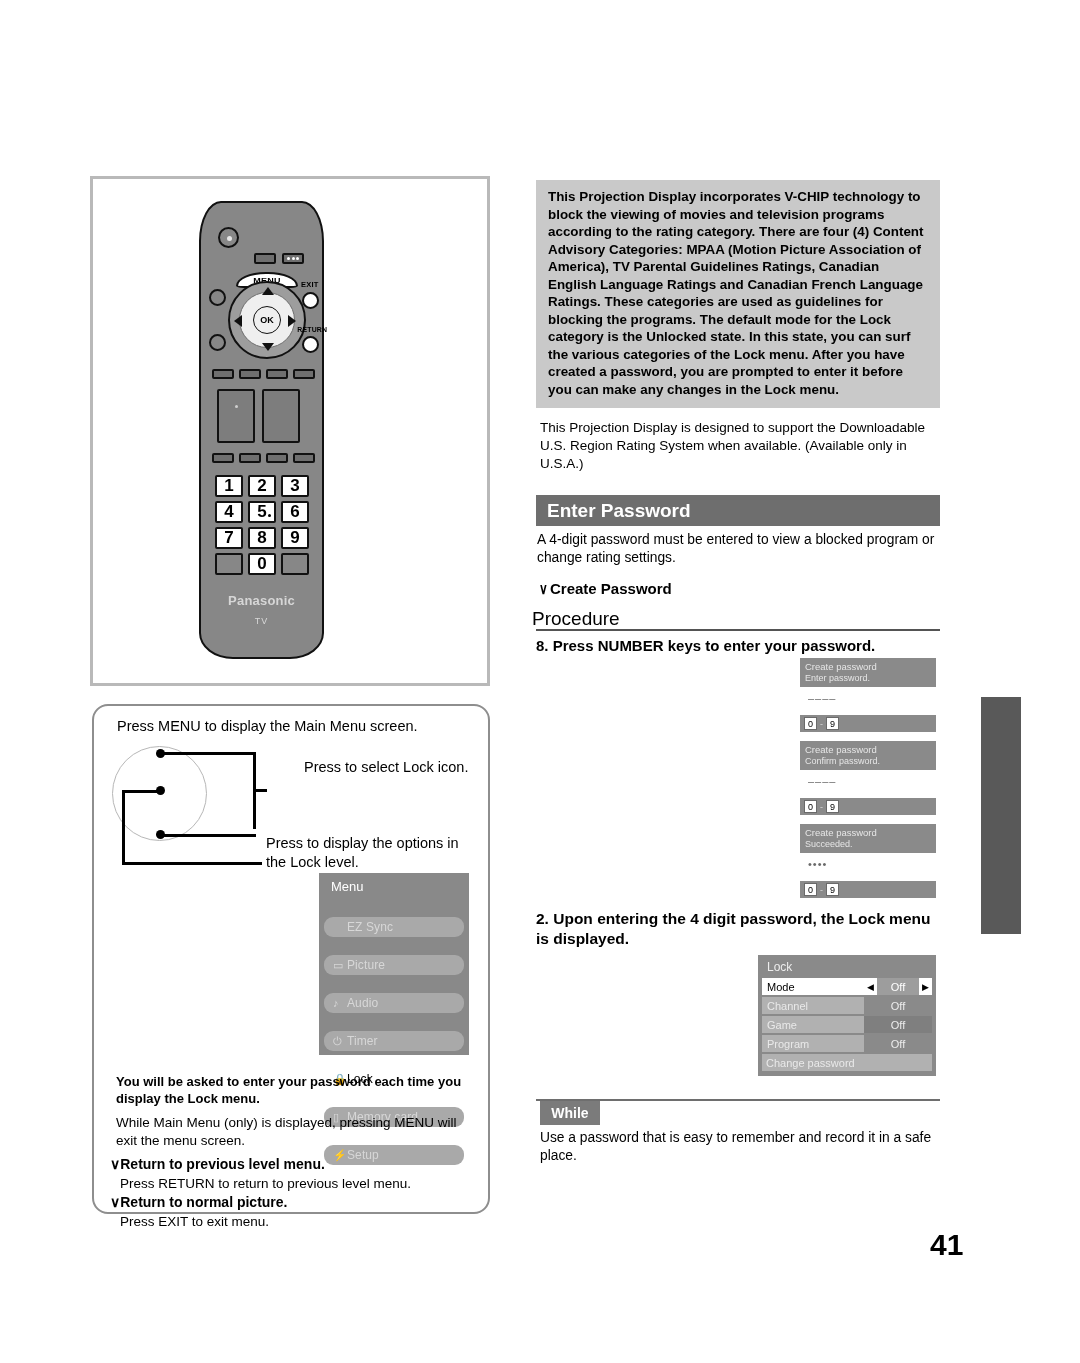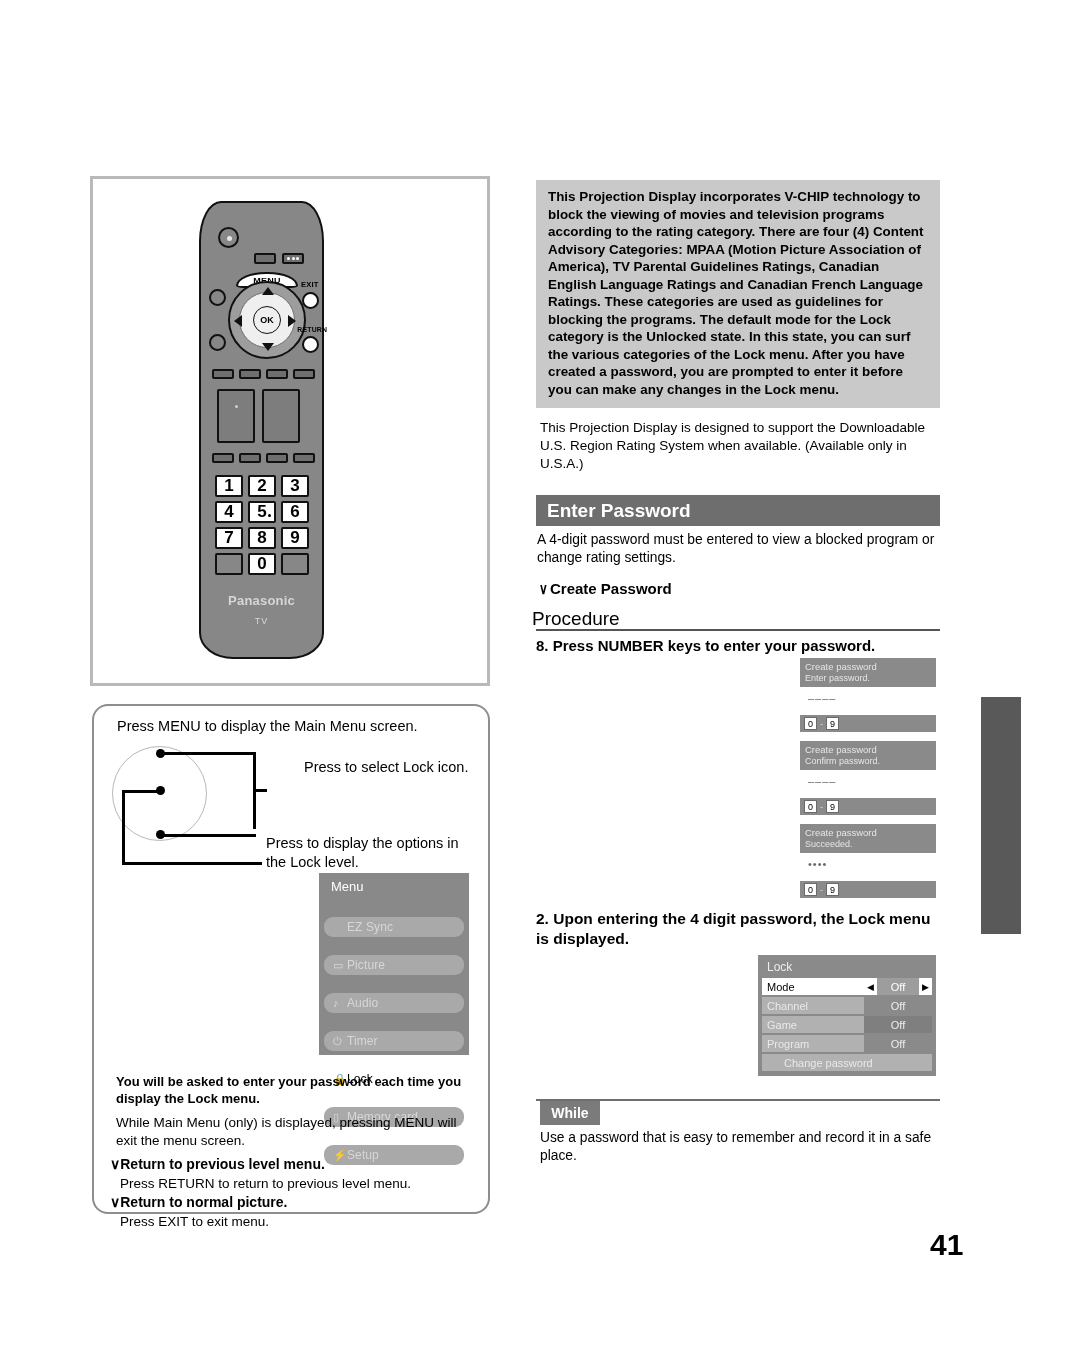--- a/index.html
+++ b/index.html
@@ -205,21 +205,21 @@
   .lk-row { display:flex; height:17px; margin-bottom:2px; font-size:11px; }
   .lk-name { flex:0 0 102px; display:flex; align-items:center; padding-left:5px;
              background:#b1b1b1; color:#e9e9e9; }
   .lk-val  { flex:1; display:flex; align-items:center; justify-content:center; color:#ededed; }
   .lk-row.sel .lk-name { background:#fff; color:#000; }
   .lk-row.sel { background:#fff; }
   .lk-row.sel .lk-val { background:#9d9d9d; color:#fff; position:relative; }
   .lk-arrow { font-size:9px; color:#000; padding:0 3px; display:flex; align-items:center; }
   .lk-row.gamehl .lk-val { background:#7f7f7f; }
   .lk-full { background:#b1b1b1; color:#e9e9e9; height:17px; display:flex;
-             align-items:center; padding-left:22px; font-size:11px; }
+             align-items:center; padding-left:4px; font-size:11px; }
 
   
   #note-tag { position:absolute; left:540px; top:1101px; width:60px; height:24px;
               background:#7b7b7b; color:#fff; display:flex; align-items:center;
               justify-content:center; font-size:14px; font-weight:bold; }
   #note-rule { position:absolute; left:536px; top:1099px; width:404px; height:2px; background:#6e6e6e; }
   #note-text { position:absolute; left:540px; top:1129px; width:400px;
                font-size:13.8px; line-height:1.34; }
 
   

